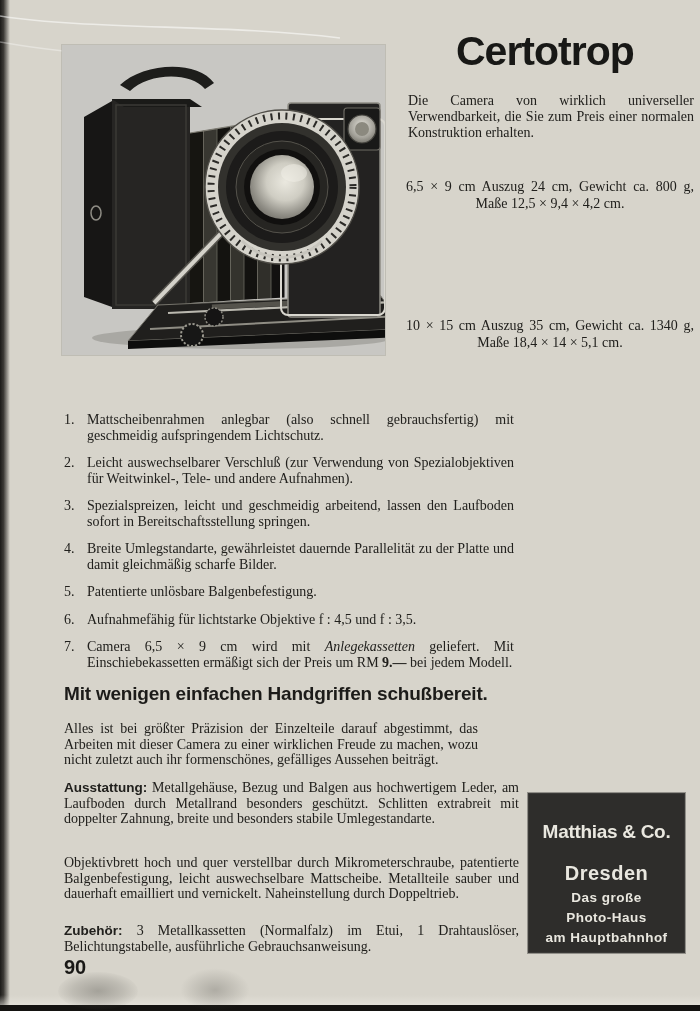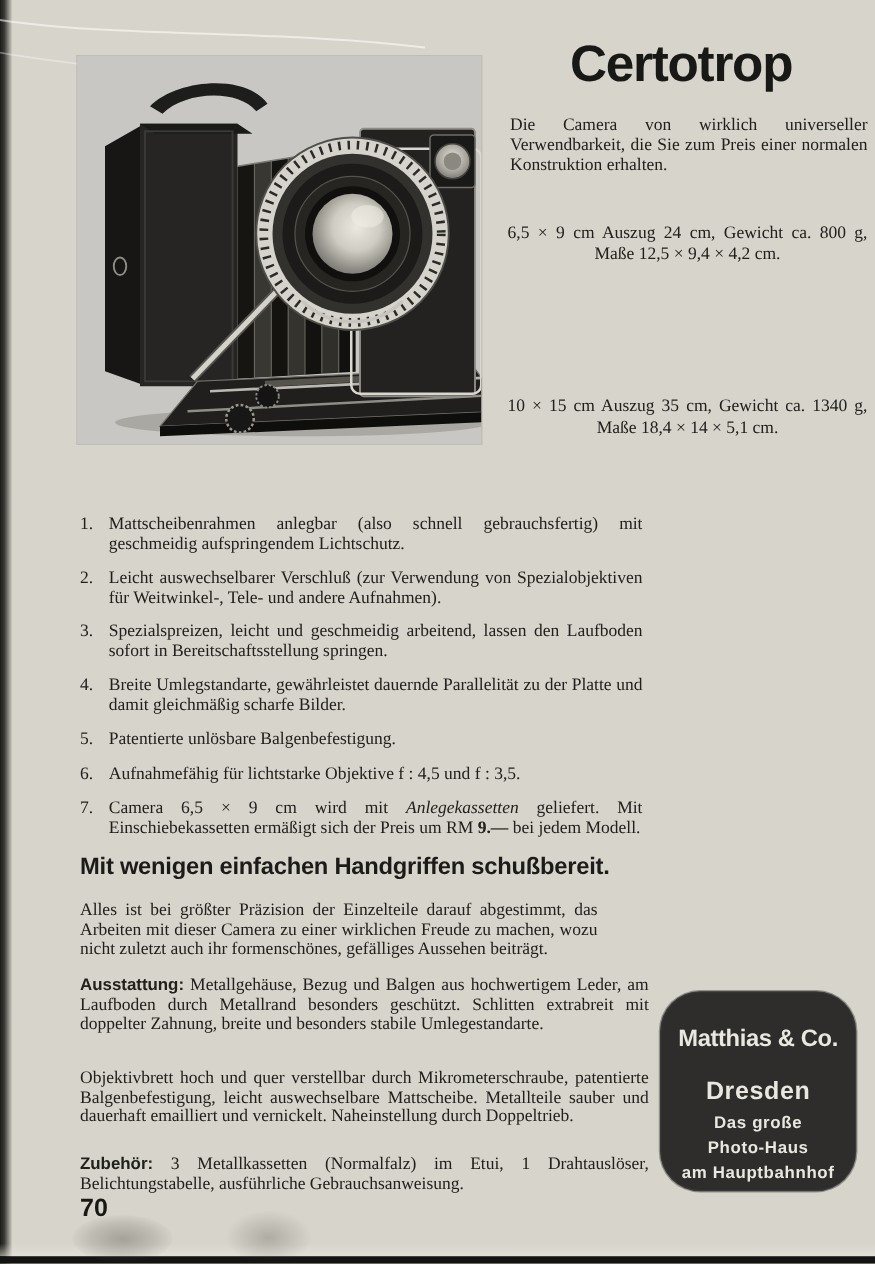--- a/index.html
+++ b/index.html
@@ -61,21 +61,21 @@
   .para .lead{font-family:"Liberation Sans","DejaVu Sans",sans-serif;font-weight:bold;font-size:13.5px;}
 
   .page-number{position:absolute;left:64px;top:956px;
     font-family:"Liberation Sans","DejaVu Sans",sans-serif;font-weight:bold;font-size:20px;color:#191816;}
 
   
   .advert{position:absolute;left:528px;top:793px;width:157px;height:160px;background:#2e2d2b;
     box-shadow:inset 0 0 0 1px rgba(255,255,255,.06), 0 0 0 1px rgba(40,40,38,.4);
     display:flex;flex-direction:column;align-items:center;justify-content:flex-start;
     font-family:"Liberation Sans","DejaVu Sans",sans-serif;font-weight:bold;color:#e9e7df;
-    text-align:center;border-radius:32px;}
+    text-align:center;}
   .advert .company{margin-top:28px;font-size:19px;letter-spacing:-.3px;}
   .advert .city{margin-top:19px;font-size:20px;letter-spacing:.5px;}
   .advert .line{margin-top:5px;font-size:13.5px;letter-spacing:.5px;}
 </style>
 </head>
 <body>
 
 <div class="page">
 
   <div class="edge-left"></div>
@@ -204,21 +204,21 @@
 
   <div class="h-sans ready-heading">Mit wenigen einfachen Handgriffen schußbereit.</div>
   <p class="para p-alles">Alles ist bei größter Präzision der Einzelteile darauf abgestimmt, das Arbeiten mit dieser Camera zu einer wirklichen Freude zu machen, wozu nicht zuletzt auch ihr formenschönes, gefälliges Aussehen beiträgt.</p>
 
   <p class="para p-objektiv"><span>Objektivbrett hoch und quer verstellbar durch Mikrometerschraube, patentierte Balgenbefestigung, leicht auswechselbare Mattscheibe. Metallteile sauber und dauerhaft emailliert und vernickelt. Naheinstellung durch Doppeltrieb.</span></p>
 
   <p class="para p-ausstattung"><b class="lead">Ausstattung:</b> <span>Metallgehäuse, Bezug und Balgen aus hochwertigem Leder, am Laufboden durch Metallrand besonders geschützt. Schlitten extrabreit mit doppelter Zahnung, breite und besonders stabile Umlegestandarte.</span></p>
 
   <p class="para p-zubehoer"><b class="lead">Zubehör:</b> <span>3 Metallkassetten (Normalfalz) im Etui, 1 Drahtauslöser, Belichtungstabelle, ausführliche Gebrauchsanweisung.</span></p>
 
-  <div class="page-number">70</div>
+  <div class="page-number">90</div>
 
   <div class="advert">
     <div class="company">Matthias &amp; Co.</div>
     <div class="city">Dresden</div>
     <div class="line">Das große</div>
     <div class="line">Photo-Haus</div>
     <div class="line">am Hauptbahnhof</div>
   </div>
 
 </div>

